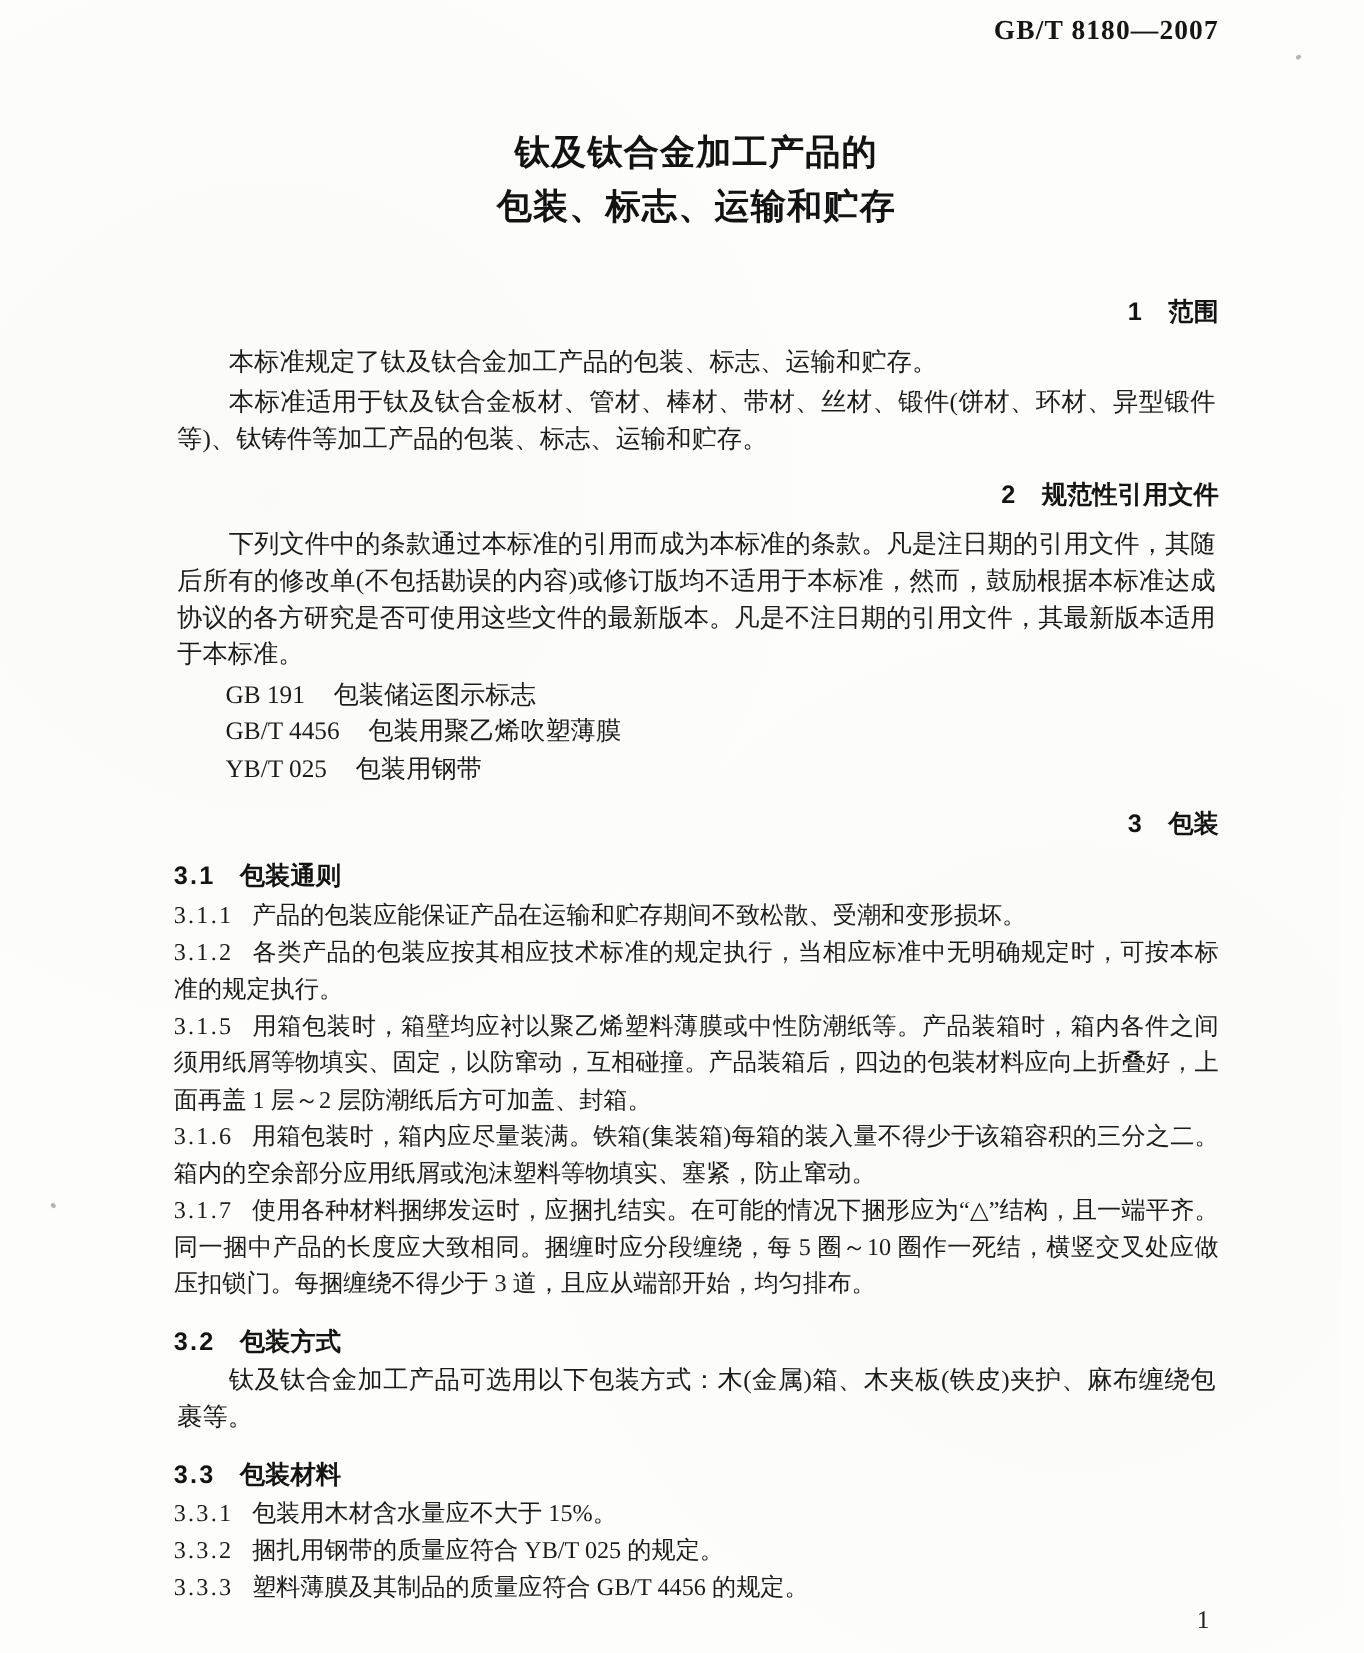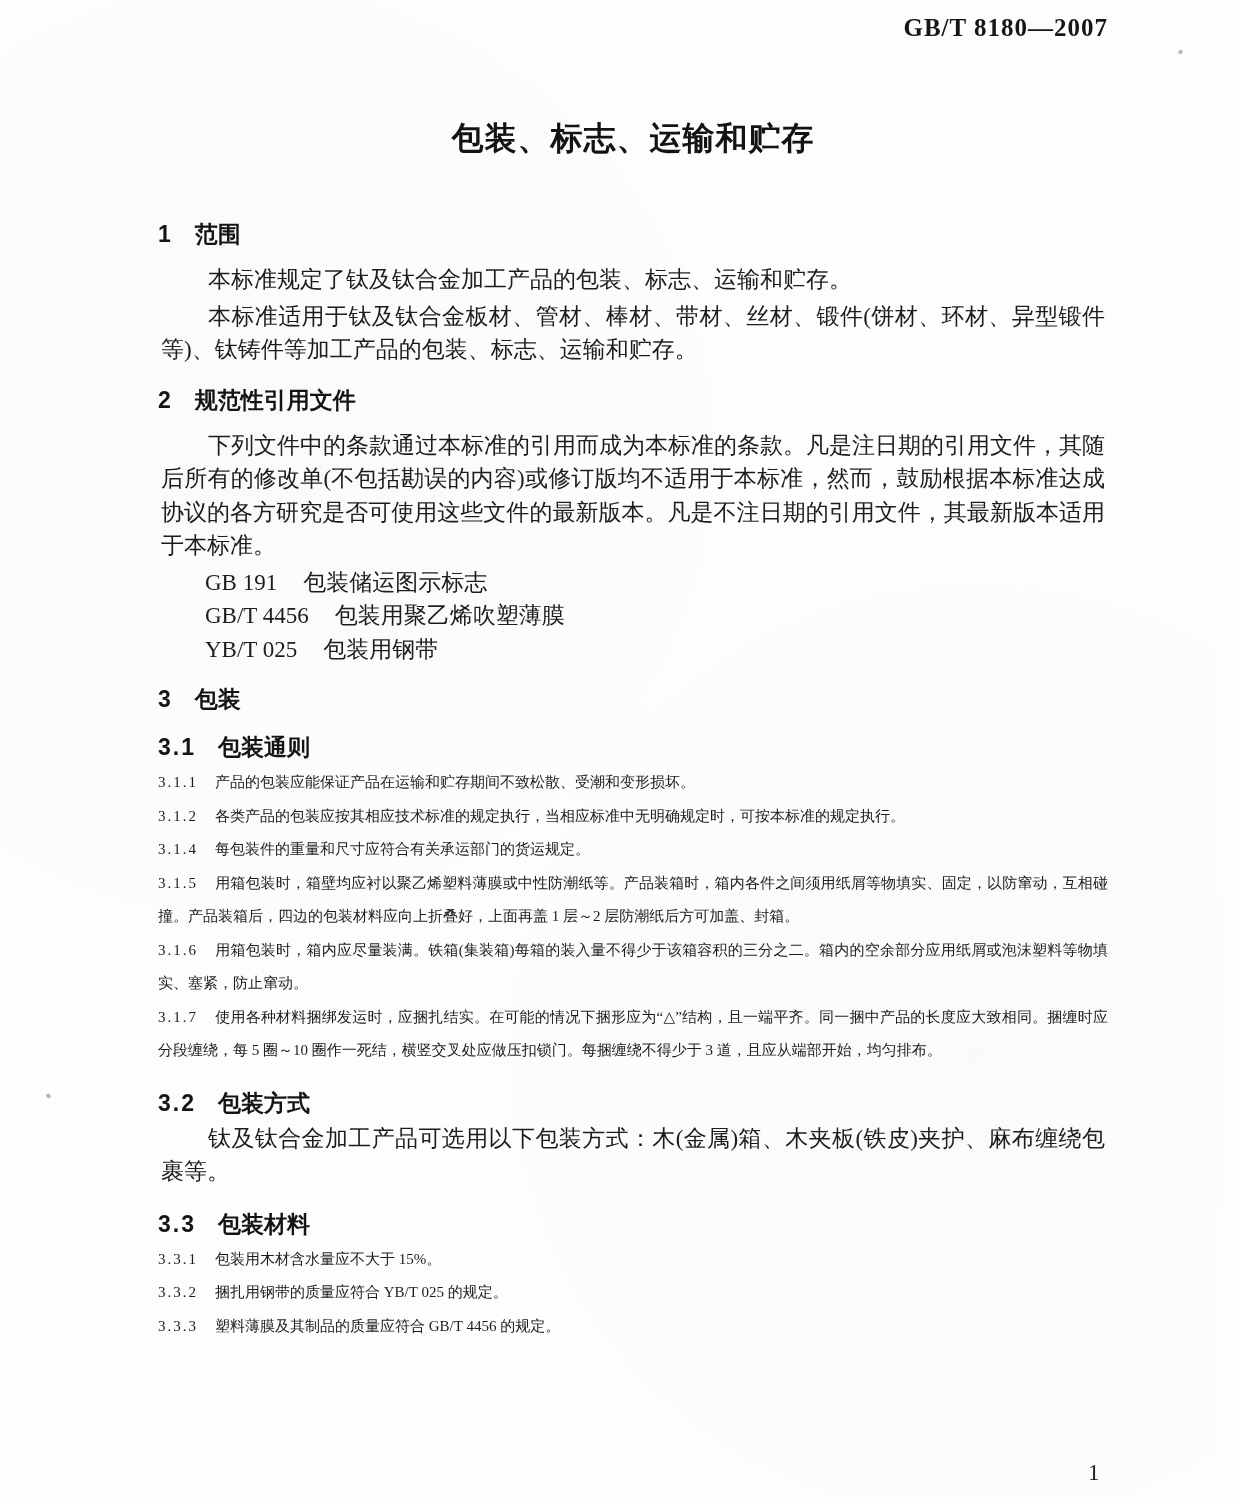--- a/index.html
+++ b/index.html
@@ -37,40 +37,41 @@
     letter-spacing:1px;
     color:#131313;
   }
   .ch{
     margin:20px 0 16px 0;
     font-family:"Liberation Sans","DejaVu Sans",sans-serif;
     font-weight:700;
     font-size:23px;
     line-height:26px;
     color:#141414;
+    text-align:right;
   }
   .sh{
     margin:22px 0 6px 0;
     font-family:"Liberation Sans","DejaVu Sans",sans-serif;
     font-weight:700;
     font-size:23px;
     line-height:26px;
     color:#141414;
   }
   .hnum{ margin-right:22px; letter-spacing:2px; }
   .para{
     margin:3px;
     font-size:23px;
     line-height:33.5px;
     text-align:justify;
     text-indent:47px;
   }
   .clause{
     margin:0;
-    font-size:15px;
+    font-size:22px;
     line-height:33.5px;
     text-align:justify;
   }
   .cnum{ margin-right:17px; letter-spacing:2px; white-space:nowrap; }
   .ref{
     margin:0;
     padding-left:47px;
     font-size:23px;
     line-height:33.5px;
   }
@@ -86,20 +87,21 @@
   .speck.s2{ left:1178px; top:50px; width:5px; height:4px; transform:rotate(-30deg); opacity:.6; }
 </style>
 </head>
 <body>
 
 <div class="sheet">
 
   <div class="doc-code">GB/T 8180—2007</div>
 
   <div class="doc-title">
+    <div>钛及钛合金加工产品的</div>
     <div>包装、标志、运输和贮存</div>
   </div>
 
   <h2 class="ch"><span class="hnum">1</span><span>范围</span></h2>
 
   <p class="para">本标准规定了钛及钛合金加工产品的包装、标志、运输和贮存。</p>
   <p class="para">本标准适用于钛及钛合金板材、管材、棒材、带材、丝材、锻件(饼材、环材、异型锻件等)、钛铸件等加工产品的包装、标志、运输和贮存。</p>
 
   <h2 class="ch"><span class="hnum">2</span><span>规范性引用文件</span></h2>
 
@@ -108,21 +110,20 @@
   <p class="ref"><span class="rcode">GB 191</span><span>包装储运图示标志</span></p>
   <p class="ref"><span class="rcode">GB/T 4456</span><span>包装用聚乙烯吹塑薄膜</span></p>
   <p class="ref"><span class="rcode">YB/T 025</span><span>包装用钢带</span></p>
 
   <h2 class="ch"><span class="hnum">3</span><span>包装</span></h2>
 
   <h3 class="sh"><span class="hnum">3.1</span><span>包装通则</span></h3>
 
   <p class="clause"><span class="cnum">3.1.1</span><span>产品的包装应能保证产品在运输和贮存期间不致松散、受潮和变形损坏。</span></p>
   <p class="clause"><span class="cnum">3.1.2</span><span>各类产品的包装应按其相应技术标准的规定执行，当相应标准中无明确规定时，可按本标准的规定执行。</span></p>
-  <p class="clause"><span class="cnum">3.1.4</span><span>每包装件的重量和尺寸应符合有关承运部门的货运规定。</span></p>
   <p class="clause"><span class="cnum">3.1.5</span><span>用箱包装时，箱壁均应衬以聚乙烯塑料薄膜或中性防潮纸等。产品装箱时，箱内各件之间须用纸屑等物填实、固定，以防窜动，互相碰撞。产品装箱后，四边的包装材料应向上折叠好，上面再盖 1 层～2 层防潮纸后方可加盖、封箱。</span></p>
   <p class="clause"><span class="cnum">3.1.6</span><span>用箱包装时，箱内应尽量装满。铁箱(集装箱)每箱的装入量不得少于该箱容积的三分之二。箱内的空余部分应用纸屑或泡沫塑料等物填实、塞紧，防止窜动。</span></p>
   <p class="clause"><span class="cnum">3.1.7</span><span>使用各种材料捆绑发运时，应捆扎结实。在可能的情况下捆形应为“△”结构，且一端平齐。同一捆中产品的长度应大致相同。捆缠时应分段缠绕，每 5 圈～10 圈作一死结，横竖交叉处应做压扣锁门。每捆缠绕不得少于 3 道，且应从端部开始，均匀排布。</span></p>
 
   <h3 class="sh"><span class="hnum">3.2</span><span>包装方式</span></h3>
 
   <p class="para">钛及钛合金加工产品可选用以下包装方式：木(金属)箱、木夹板(铁皮)夹护、麻布缠绕包裹等。</p>
 
   <h3 class="sh"><span class="hnum">3.3</span><span>包装材料</span></h3>
 

